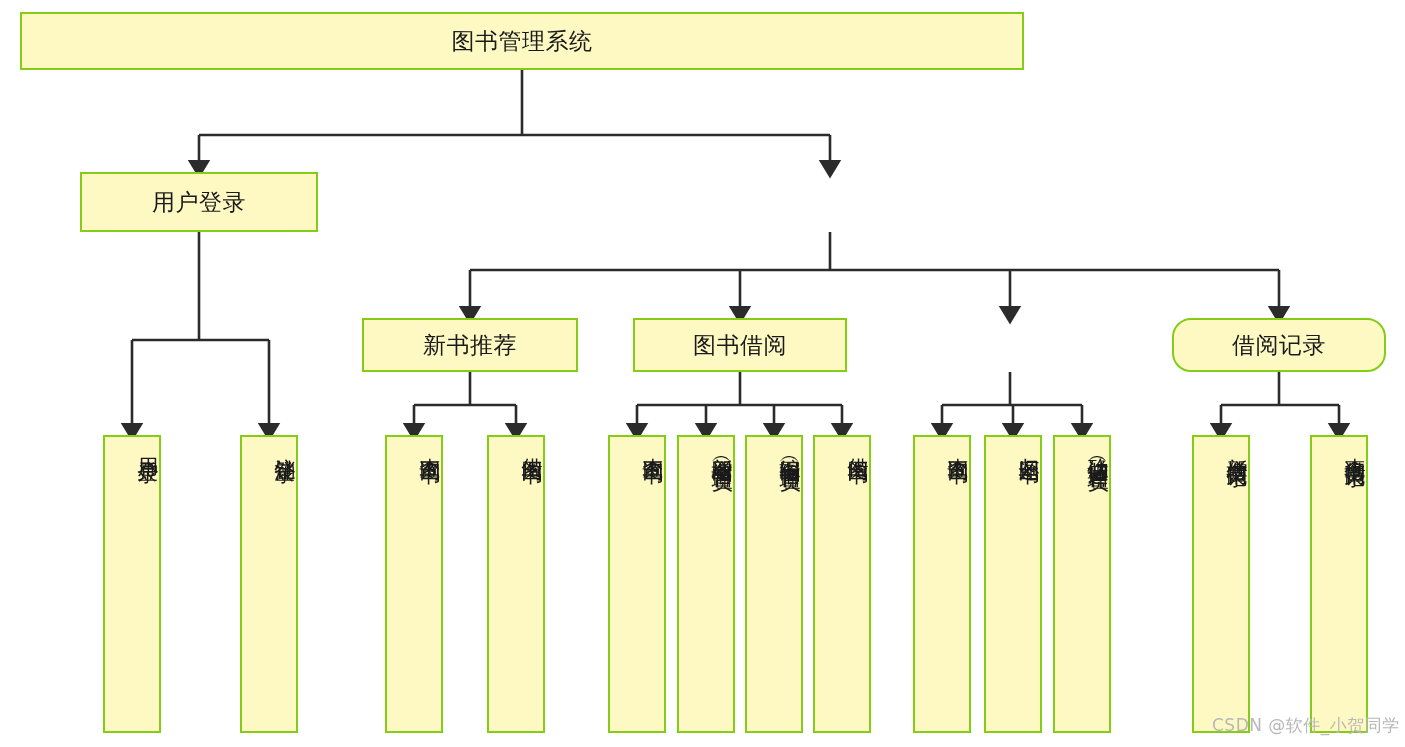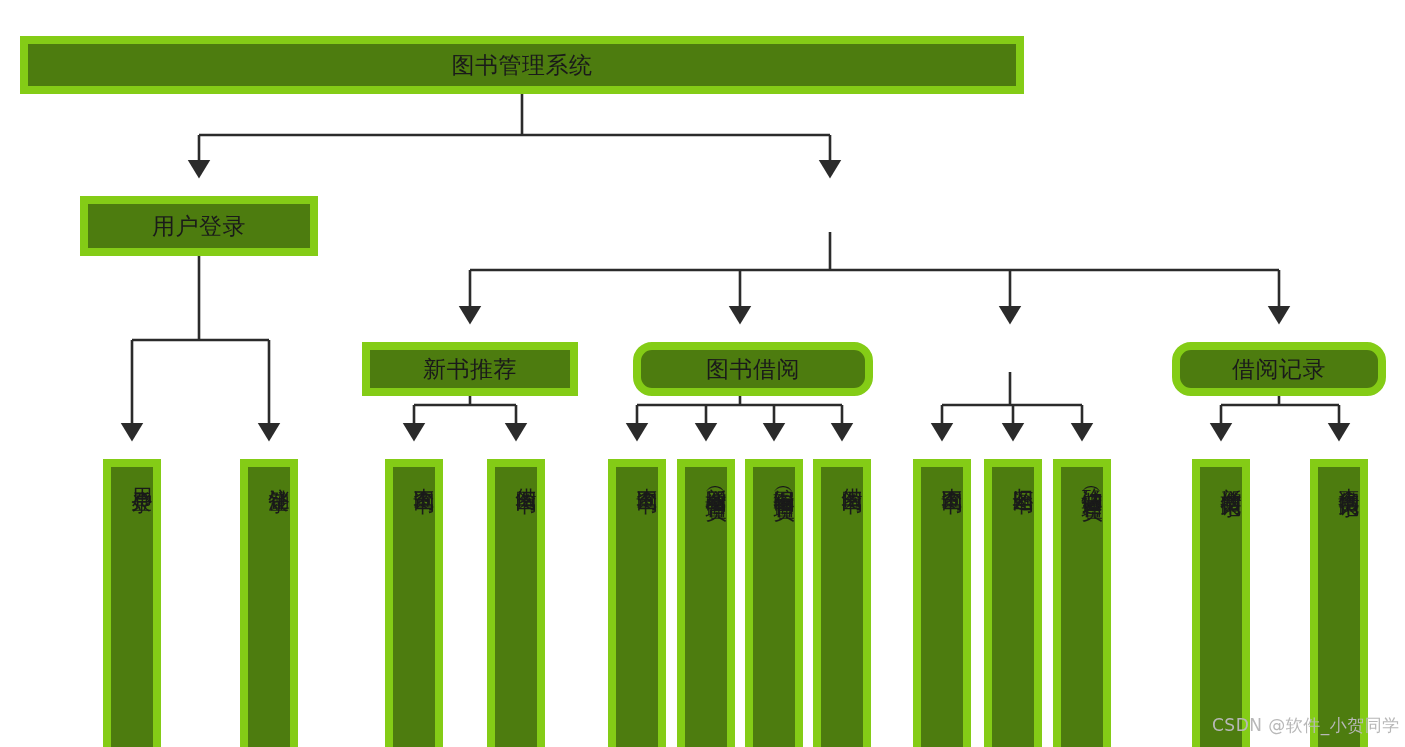--- a/index.html
+++ b/index.html
@@ -22,28 +22,27 @@
     position: absolute;
     left: 0;
     top: 0;
     width: 1405px;
     height: 747px;
     pointer-events: none;
   }
   .node {
     position: absolute;
     box-sizing: border-box;
-    border: 8px solid #84cc16;
-    background: #4d7c0f;
+    border: 2px solid #84cc16;
+    background: #fef9c3;
     display: flex;
     align-items: center;
     justify-content: center;
     color: #1a1a1a;
     line-height: 1.06;
-    margin-top: 24px;
   }
   .node.horiz {
     font-size: 23px;
     letter-spacing: 0.5px;
   }
   .node.vert {
     writing-mode: vertical-rl;
     text-orientation: upright;
     font-size: 21px;
     letter-spacing: 2px;
@@ -134,21 +133,21 @@
     <span>图书管理系统</span>
   </div>
 
   <div class="node horiz" style="left:80px; top:172px; width:238px; height:60px;">
     <span>用户登录</span>
   </div>
 
   <div class="node horiz" style="left:362px; top:318px; width:216px; height:54px;">
     <span>新书推荐</span>
   </div>
-  <div class="node horiz" style="left:633px; top:318px; width:240px; height:54px;border-radius:19px;">
+  <div class="node horiz" style="left:633px; top:318px; width:214px; height:54px;">
     <span>图书借阅</span>
   </div>
   <div class="node horiz" style="left:1172px; top:318px; width:214px; height:54px;border-radius:19px;">
     <span>借阅记录</span>
   </div>
 
   <div class="node vert center" style="left:103px; top:435px; width:58px; height:298px;">
     <span>用户登录</span>
   </div>
   <div class="node vert center" style="left:240px; top:435px; width:58px; height:298px;">

